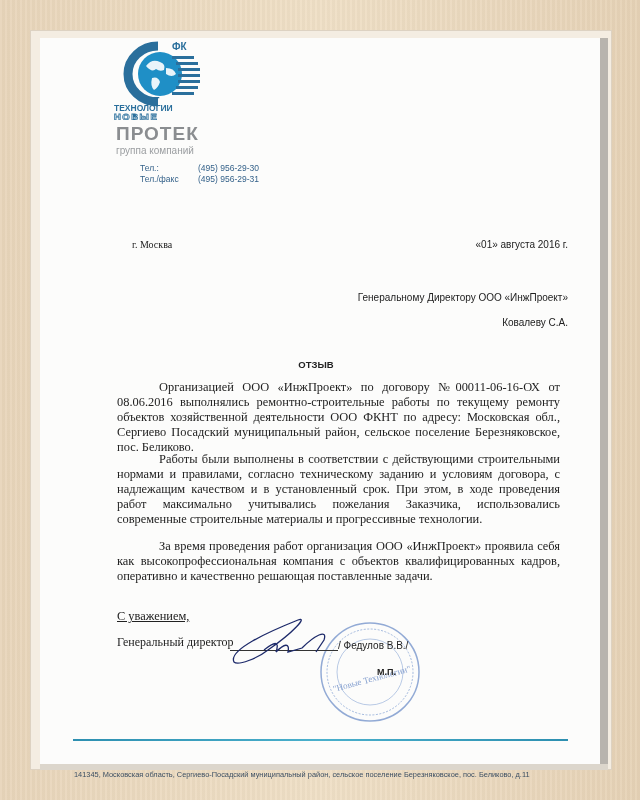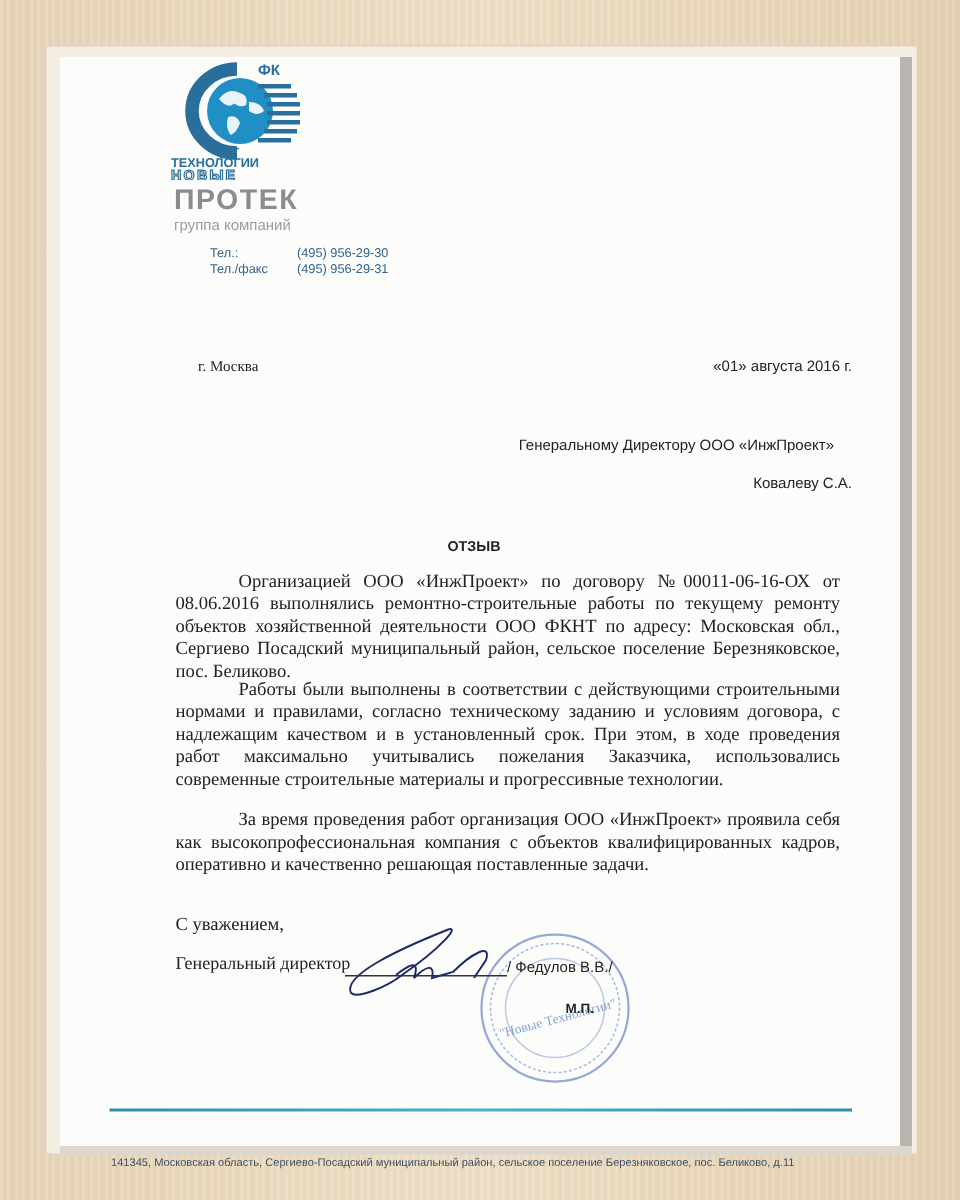--- a/index.html
+++ b/index.html
@@ -19,29 +19,29 @@
     font-size:19px;font-weight:bold;color:#8a8d90;letter-spacing:1px;}
   .protek-sub{position:absolute;left:116px;top:145px;font-family:"Liberation Sans",sans-serif;
     font-size:10px;color:#9a9da0;}
   .contacts{position:absolute;left:116px;top:163px;font-family:"Liberation Sans",sans-serif;
     font-size:8.5px;color:#35628a;line-height:11px;margin-left:24px;}
   .contacts .lbl{display:inline-block;width:58px;}
   .sans{font-family:"Liberation Sans",sans-serif;font-size:10px;color:#222;}
   .serif{font-family:"Liberation Serif",serif;font-size:12.4px;color:#222;line-height:15px;}
   .city{left:132px;top:239px;font-family:Liberation Serif, serif;}
   .date{right:72px;top:239px;}
-  .addressee1{right:84px;top:292px;}
+  .addressee1{right:72px;top:292px;}
   .addressee2{right:72px;top:317px;}
   .heading{left:0;width:632px;text-align:center;top:359px;font-weight:bold;font-size:9.5px;}
   .para{position:absolute;left:117px;width:443px;text-align:justify;}
   .para p{margin:0;text-indent:42px;}
   .p1{top:380px;}
   .p2{top:452px;}
   .p3{top:539px;}
-  .regards{left:117px;top:609px;font-size:12.4px;}
+  .regards{left:117px;top:609px;font-size:12.4px;text-decoration:underline;}
   .position{left:117px;top:635px;font-size:12px;}
   .sig-line{position:absolute;left:230px;top:650px;width:108px;height:1px;background:#333;}
   .signer{left:338px;top:640px;font-family:"Liberation Sans",sans-serif;font-size:10px;color:#222;}
   .mp{left:377px;top:667px;font-family:"Liberation Sans",sans-serif;font-size:9px;font-weight:bold;color:#222;}
   .stamp-svg{position:absolute;left:318px;top:620px;}
   .sig-svg{position:absolute;left:228px;top:612px;}
   .footer-rule{position:absolute;left:73px;top:739px;width:495px;height:2px;
     background:linear-gradient(90deg,#2d8fb0,#4ab0cc,#2d8fb0);}
   .footer-text{left:74px;top:747px;font-family:"Liberation Sans",sans-serif;font-size:7.4px;color:#3c4f63;white-space:nowrap;margin-top:23px;}
 </style>

